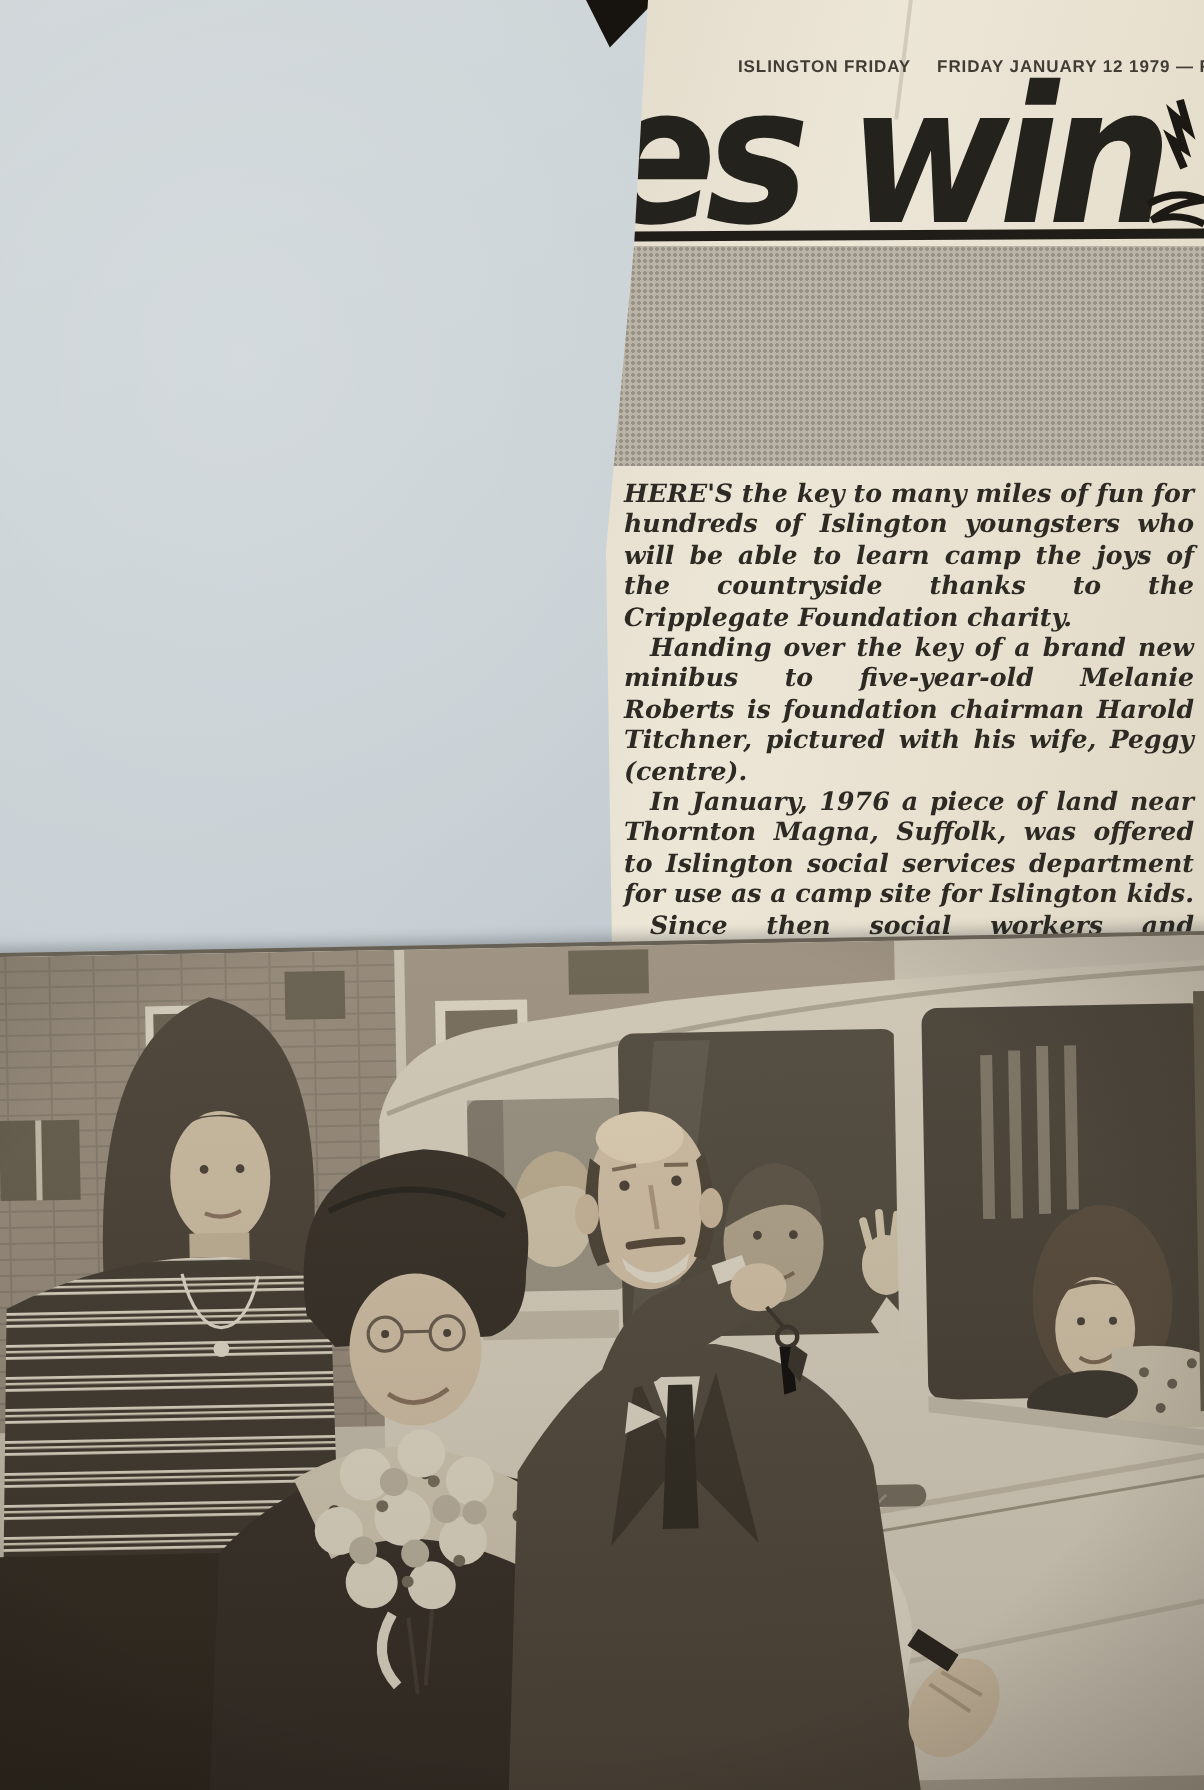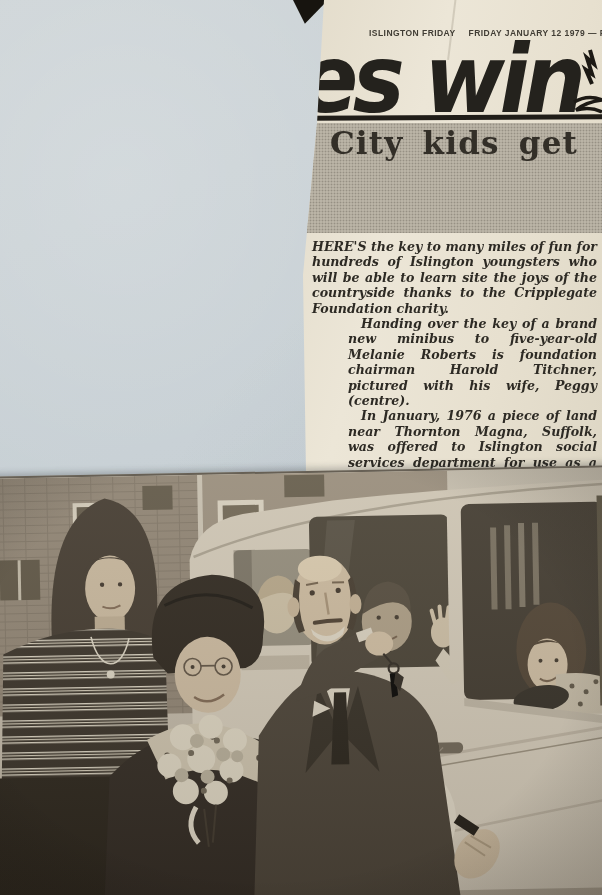--- a/index.html
+++ b/index.html
@@ -59,21 +59,21 @@
   .headline-block .hl{
     font:bold 31px/35px "DejaVu Serif",serif;
     letter-spacing:1.2px;word-spacing:7px;color:#332f28;white-space:nowrap;
   }
   .body-col{
     position:absolute;top:239px;left:9px;width:285px;
     font:italic bold 12.6px/15.4px "DejaVu Serif",serif;
     color:#2d2a24;text-align:justify;
   }
   .body-col p{margin:0;}
-  .body-col p.indent{text-indent:13px;margin-left:36px;}
+  .body-col p.indent{text-indent:13px;}
   .credit{
     font:bold 9.5px "Liberation Sans",sans-serif;font-style:normal;
     white-space:nowrap;color:#33302a;padding-left:8px;
   }
   
   .photo{
     position:absolute;left:-8px;top:471px;width:620px;height:436px;
     transform:rotate(-1.05deg);transform-origin:50% 0;
     border-top:2px solid rgba(45,40,32,.6);
     box-shadow:0 -3px 6px rgba(30,35,40,.25);
@@ -98,25 +98,24 @@
   <div class="headline-es">es win</div>
 
   <svg class="scribble" viewBox="0 0 34 72">
     <path d="M20,2 l4,14 -7,-6 5,16 -6,-4 6,14" stroke="#1c1914" stroke-width="4" fill="none"></path>
     <path d="M4,54 q14,-8 28,-2 q-16,2 -26,10 q14,-4 26,2" stroke="#1c1914" stroke-width="3.5" fill="none"></path>
   </svg>
 
   <div class="black-rule"></div>
 
   <div class="headline-block">
-    <div class="hl">City kids get</div>
   </div>
 
   <div class="body-col">
-    <p>HERE'S the key to many miles of fun for hundreds of Islington youngsters who will be able to learn site the joys of the countryside thanks to the Cripplegate Foundation charity.</p>
+    <p>HERE'S the key to many miles of fun for hundreds of Islington youngsters who will be able to learn camp the joys of the countryside thanks to the Cripplegate Foundation charity.</p>
     <p class="indent">Handing over the key of a brand new minibus to five-year-old Melanie Roberts is foundation chairman Harold Titchner, pictured with his wife, Peggy (centre).</p>
     <p class="indent">In January, 1976 a piece of land near Thornton Magna, Suffolk, was offered to Islington social services department for use as a camp site for Islington kids.</p>
     <p class="indent"><span>Since then social workers and Islington residents who run the project have been organising camping holidays for youngsters. At present the project is £900 in debt and the minibus comes as a very welcome addition to its resources.</span><span class="credit">Picture: Tony Gay.</span></p>
   </div>
 </div>
 
 <div class="photo">
   <svg width="620" height="436" viewBox="0 0 620 436">
     <defs>
       <pattern id="stripes" width="20" height="16" patternUnits="userSpaceOnUse">

